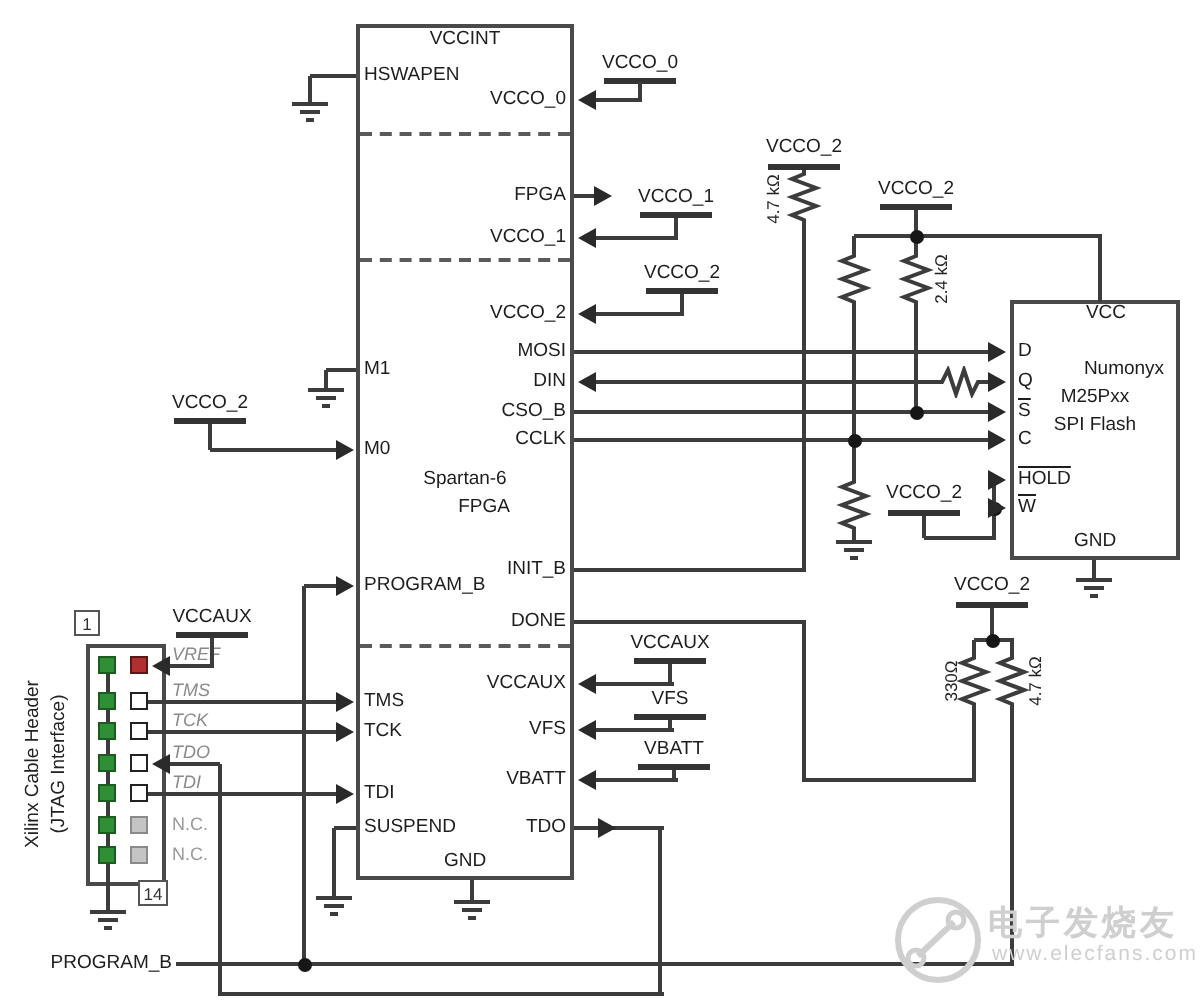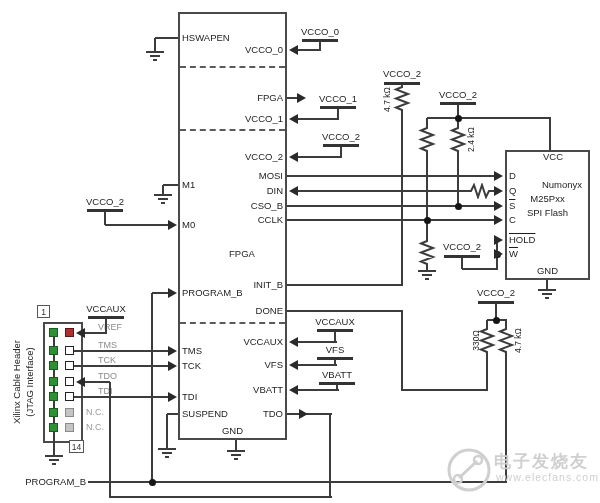--- a/index.html
+++ b/index.html
@@ -23,37 +23,39 @@
   .gnd::before{content:"";position:absolute;left:4px;top:4px;width:10px;height:2px;background:#3c3c3c;}
   .gnd::after{content:"";position:absolute;left:7px;top:8px;width:4px;height:2px;background:#3c3c3c;}
   .res{position:absolute;}
   .rlbl{position:absolute;width:44px;height:11px;line-height:11px;font-size:8.5px;text-align:center;
         transform:rotate(-90deg);white-space:nowrap;color:#222;}
   .sq{position:absolute;width:9px;height:9px;box-sizing:border-box;border:1.5px solid #222;}
   .sq.green{background:#2f8f35;border-color:#1c5c20;}
   .sq.red{background:#b03030;border-color:#5c1616;}
   .sq.white{background:#fff;border-color:#222;}
   .sq.gray{background:#c4c4c4;border-color:#8a8a8a;}
-  .hlbl{position:absolute;font-size:9px;color:#8a8a8a;white-space:nowrap;margin-left:12px;}
+  .hlbl{position:absolute;font-size:9px;font-style:italic;color:#8a8a8a;white-space:nowrap;}
   .nclbl{position:absolute;font-size:9px;color:#9a9a9a;white-space:nowrap;}
   .numbox{position:absolute;border:1.5px solid #555;font-size:8.5px;display:flex;align-items:center;
           justify-content:center;box-sizing:border-box;background:#fff;color:#333;}
   .vtxt{position:absolute;transform:rotate(-90deg);font-size:9.5px;text-align:center;line-height:13px;color:#222;}
   .wm{color:#cfcfcf;position:absolute;white-space:nowrap;}
 </style>
 </head>
 <body>
 
 <div id="canvas">
 
   <div class="box" style="left:178px;top:12px;width:109px;height:428px;"></div>
   <div class="dash" style="left:180px;top:66px;width:105px;"></div>
   <div class="dash" style="left:180px;top:129px;width:105px;"></div>
   <div class="dash" style="left:180px;top:322px;width:105px;"></div>
 
+  <div class="lbl ctr" style="left:178px;top:14px;width:109px;">VCCINT</div>
+  <div class="lbl ctr" style="left:178px;top:234px;width:109px;">Spartan-6</div>
   <div class="lbl ctr" style="left:178px;top:248px;width:128px;">FPGA</div>
   <div class="lbl ctr" style="left:178px;top:425px;width:109px;">GND</div>
 
   <div class="lbl" style="left:182px;top:32px;text-align:right;">HSWAPEN</div>
   <div class="lbl" style="left:182px;top:179px;">M1</div>
   <div class="lbl" style="left:182px;top:219px;">M0</div>
   <div class="lbl" style="left:182px;top:287px;">PROGRAM_B</div>
   <div class="lbl" style="left:182px;top:345px;">TMS</div>
   <div class="lbl" style="left:182px;top:360px;">TCK</div>
   <div class="lbl" style="left:182px;top:391px;">TDI</div>

